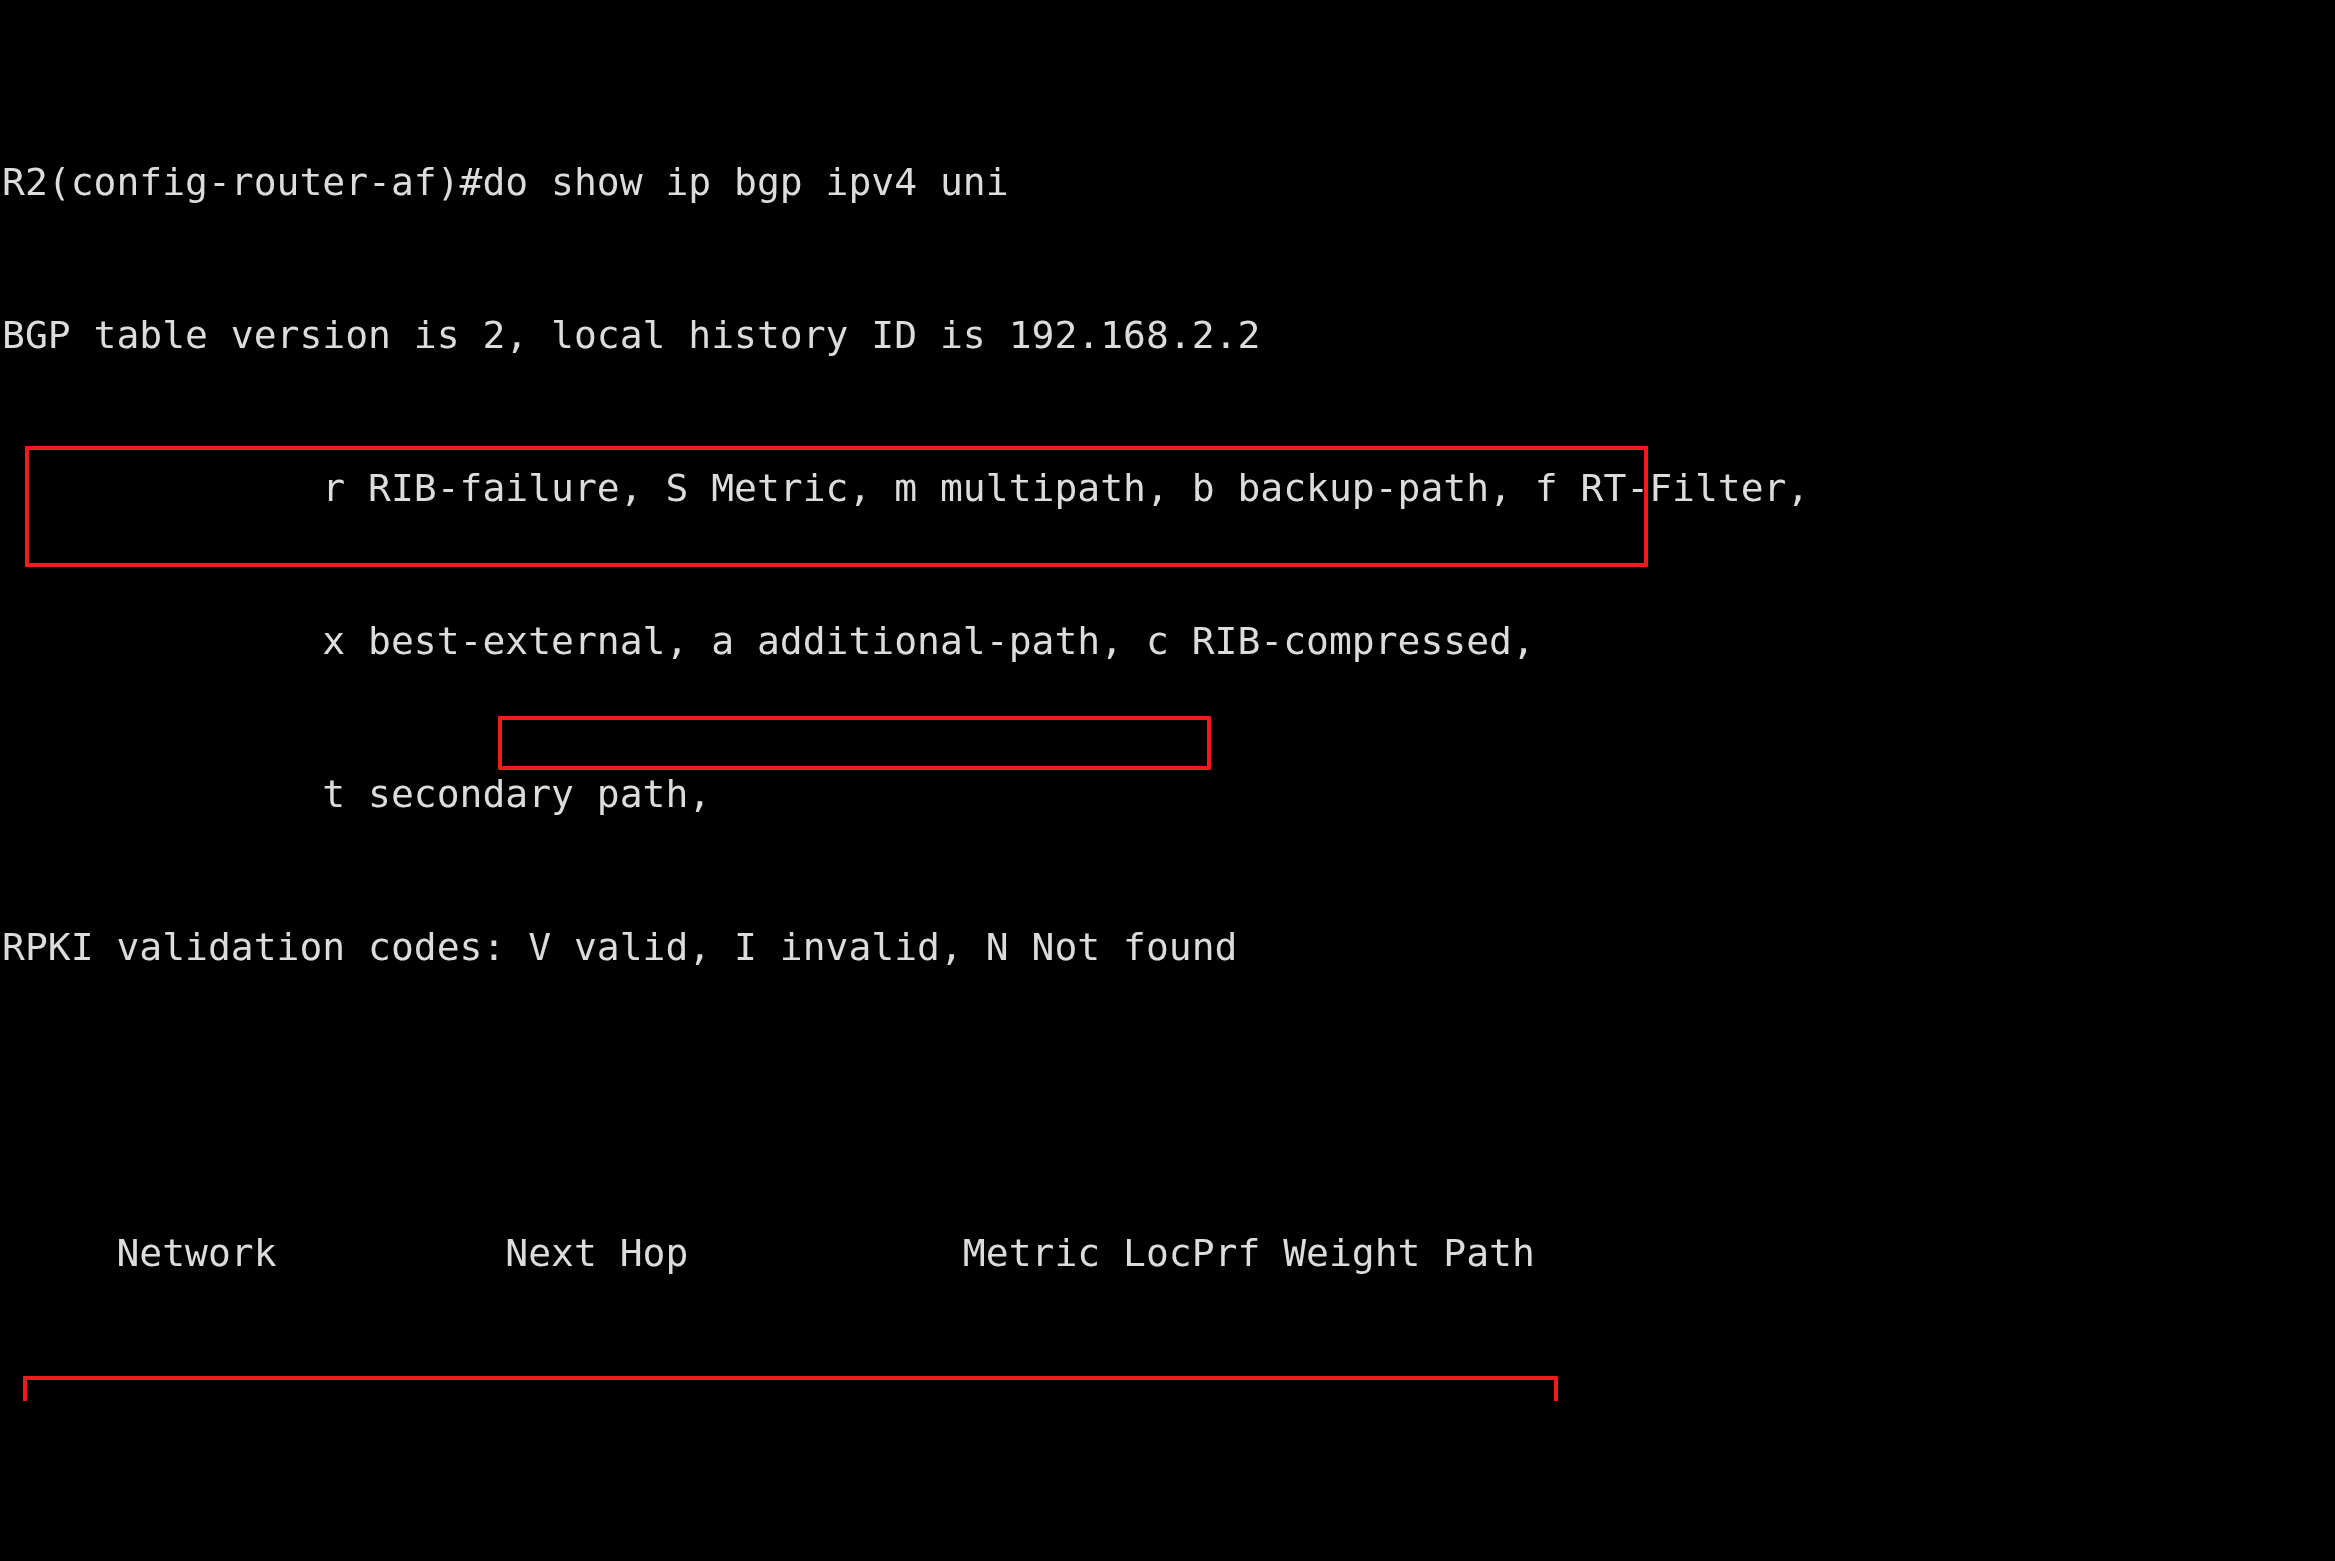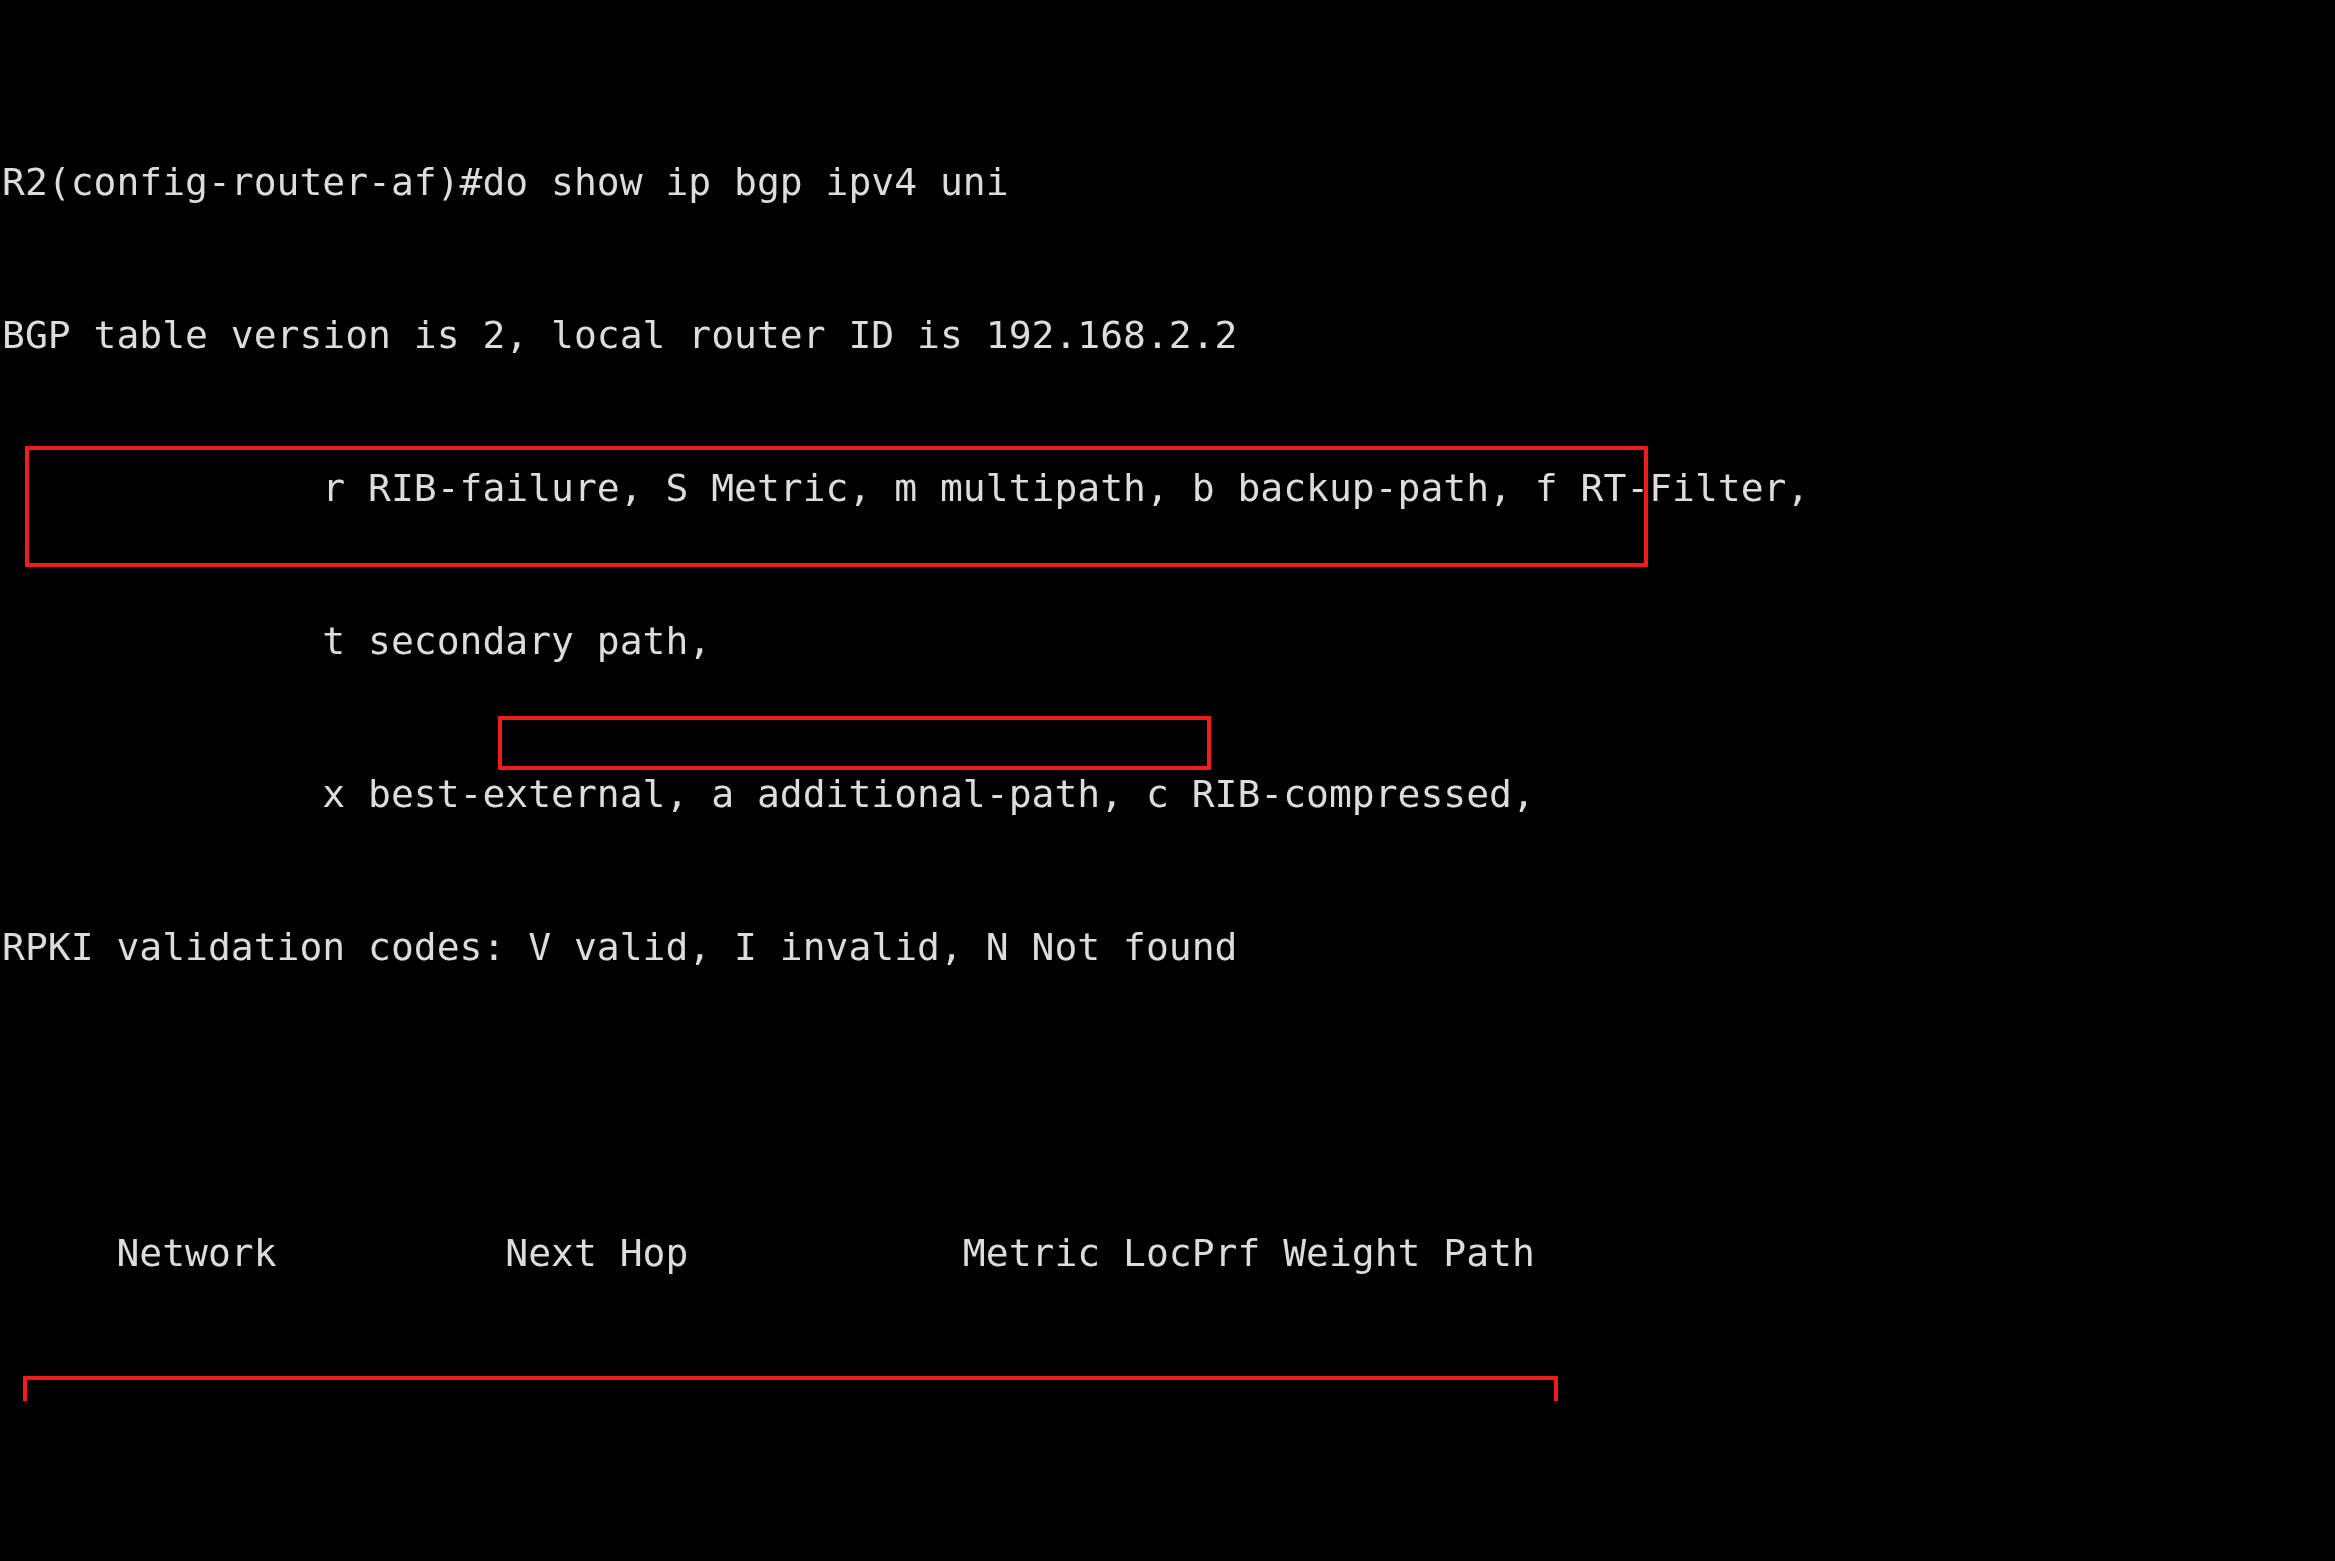--- a/index.html
+++ b/index.html
@@ -53,24 +53,24 @@
   }
 </style>
 </head>
 <body>
 
 <div id="terminal">
 
   <div id="screen">
 
     <div class="line">R2(config-router-af)#do show ip bgp ipv4 uni</div>
-    <div class="line">BGP table version is 2, local router ID is 192.168.2.2</div>
+    <div class="line">BGP table version is 2, local history ID is 192.168.2.2</div>
     <div class="line">              r RIB-failure, S Metric, m multipath, b backup-path, f RT-Filter,</div>
+    <div class="line">              x best-external, a additional-path, c RIB-compressed,</div>
     <div class="line">              t secondary path,</div>
-    <div class="line">              x best-external, a additional-path, c RIB-compressed,</div>
     <div class="line">RPKI validation codes: V valid, I invalid, N Not found</div>
     <div class="line blank"></div>
     <div class="line">     Network          Next Hop            Metric LocPrf Weight Path</div>
     
     
     
     
     
     
     

